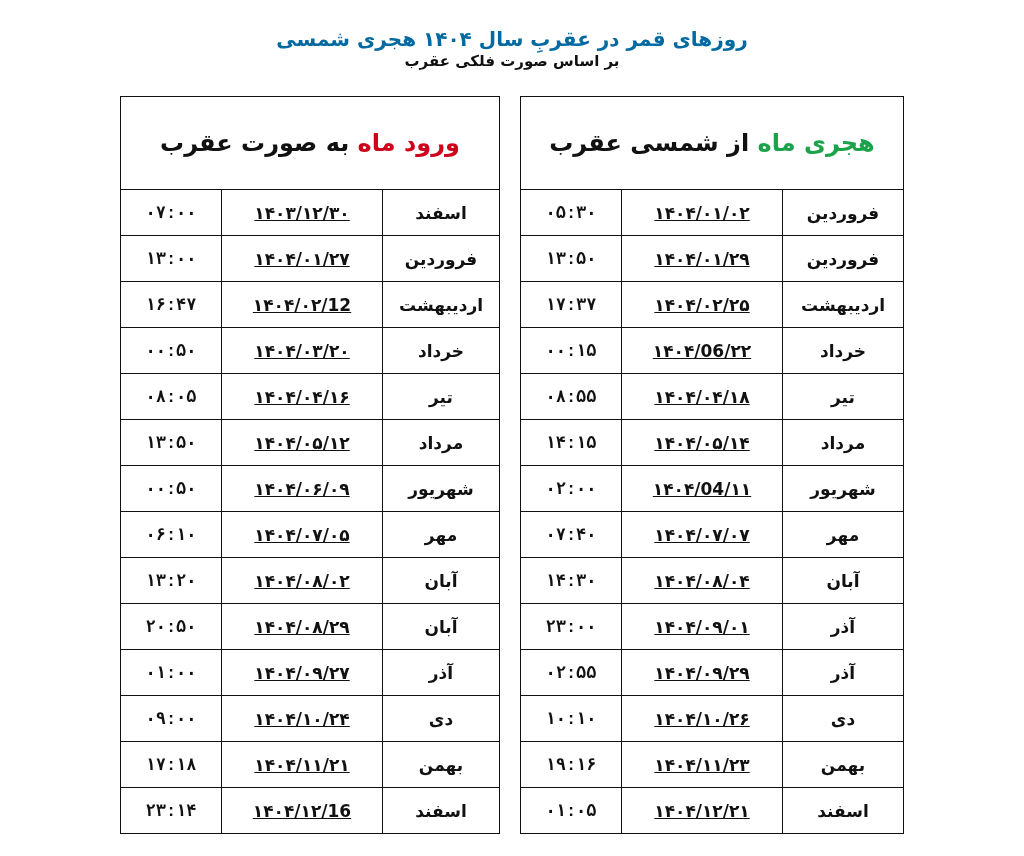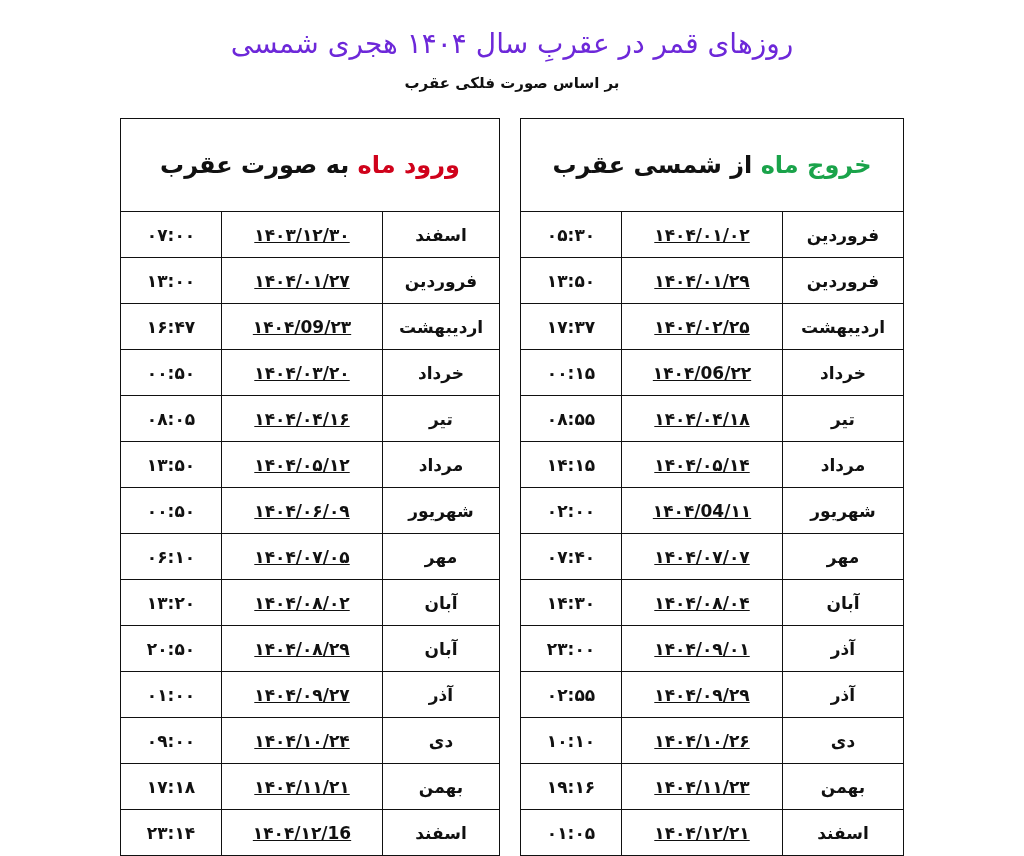--- a/index.html
+++ b/index.html
@@ -18,31 +18,30 @@
     position: relative;
     width: 1024px;
     height: 856px;
     box-sizing: border-box;
   }
   .title-block {
     text-align: center;
     padding-top: 26px;
   }
   .main-title {
-    font-size: 28px;
-    font-weight: normal;
+    font-size: 20px;
+    font-weight: bold;
     letter-spacing: 0px;
-    color: #6d28d9;
+    color: #0369a1;
     line-height: 1.3;
   }
   .sub-title {
     font-size: 15px;
     font-weight: bold;
     color: #111111;
-    margin-top: 12px;
   }
   .tables-wrap {
     display: flex;
     flex-direction: row;
     justify-content: center;
     align-items: flex-start;
     margin-top: 26px;
     gap: 0px;
   }
   table.moon-table {
@@ -63,21 +62,21 @@
   }
   .hdr-cell {
     height: 92px !important;
     font-size: 24px !important;
     font-weight: bold;
     letter-spacing: 0.5px;
   }
   .hdr-red { color: #d0021b; }
   .hdr-green { color: #1aa34a; }
   .hdr-black { color: #111111; }
-  .col-time { width: 92px; }
+  .col-time { width: 92px; font-family: Liberation Mono, monospace; }
   .col-date { width: 152px; text-decoration: underline; }
   .col-month { width: 102px; margin-left: 46px; }
   
   .entry .col-month { width: 108px; }
   .exit .col-month { width: 112px; }
   .spacer {
     width: 20px;
   }
 </style>
 </head>
@@ -89,21 +88,21 @@
     <div class="main-title">روزهای قمر در عقربِ سال ۱۴۰۴ هجری شمسی</div>
     <div class="sub-title">بر اساس صورت فلکی عقرب</div>
   </div>
 
   <div class="tables-wrap">
 
     <table class="moon-table exit">
       <tbody>
         <tr>
           <td class="hdr-cell" colspan="3">
-            <span class="hdr-green">خروج ماه</span>
+            <span class="hdr-green">هجری ماه</span>
             <span class="hdr-black">از شمسی عقرب</span>
           </td>
         </tr>
         <tr>
           <td class="col-month">فروردین</td>
           <td class="col-date">۱۴۰۴/۰۱/۰۲</td>
           <td class="col-time">۰۵:۳۰</td>
         </tr>
         <tr>
           <td class="col-month">فروردین</td>
@@ -188,21 +187,21 @@
           <td class="col-date">۱۴۰۳/۱۲/۳۰</td>
           <td class="col-time">۰۷:۰۰</td>
         </tr>
         <tr>
           <td class="col-month">فروردین</td>
           <td class="col-date">۱۴۰۴/۰۱/۲۷</td>
           <td class="col-time">۱۳:۰۰</td>
         </tr>
         <tr>
           <td class="col-month">اردیبهشت</td>
-          <td class="col-date">۱۴۰۴/09/۲۳</td>
+          <td class="col-date">۱۴۰۴/۰۲/12</td>
           <td class="col-time">۱۶:۴۷</td>
         </tr>
         <tr>
           <td class="col-month">خرداد</td>
           <td class="col-date">۱۴۰۴/۰۳/۲۰</td>
           <td class="col-time">۰۰:۵۰</td>
         </tr>
         <tr>
           <td class="col-month">تیر</td>
           <td class="col-date">۱۴۰۴/۰۴/۱۶</td>

